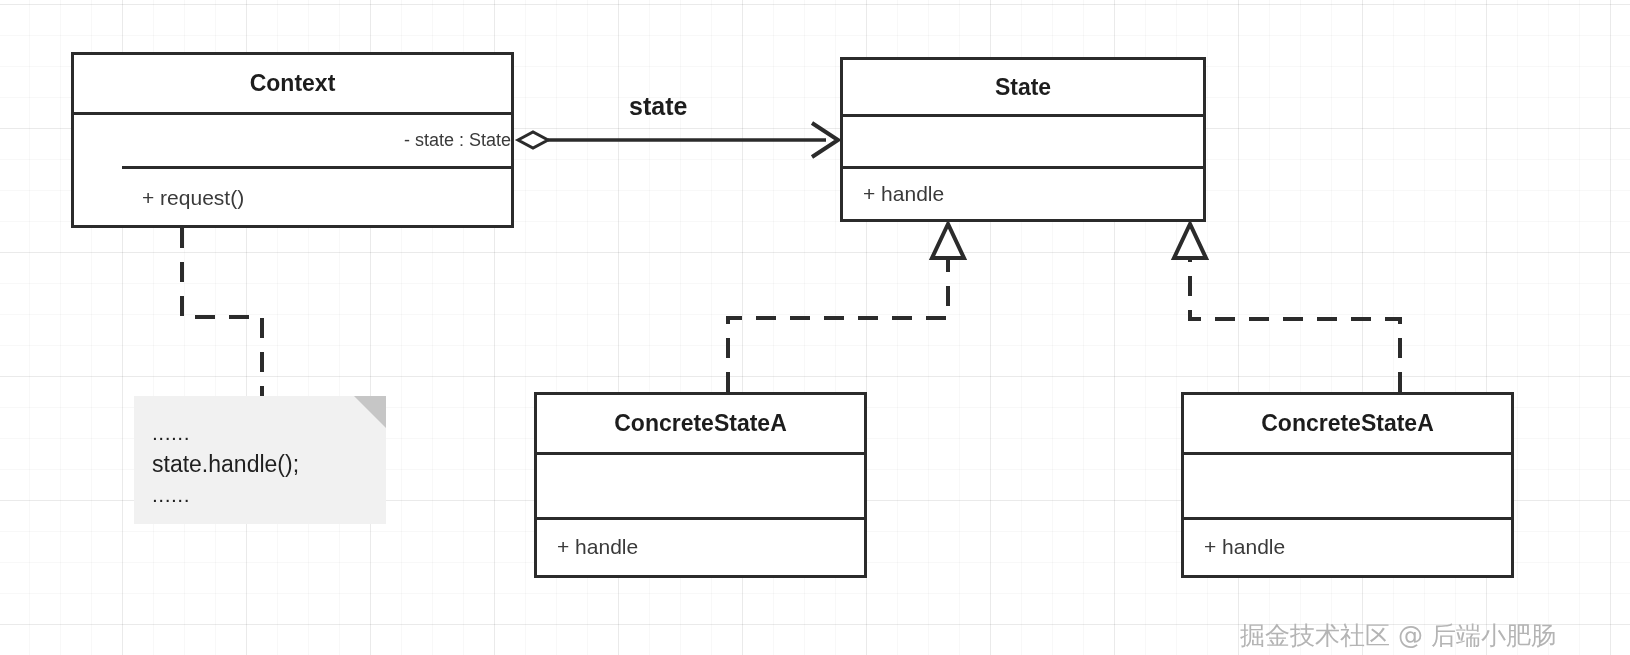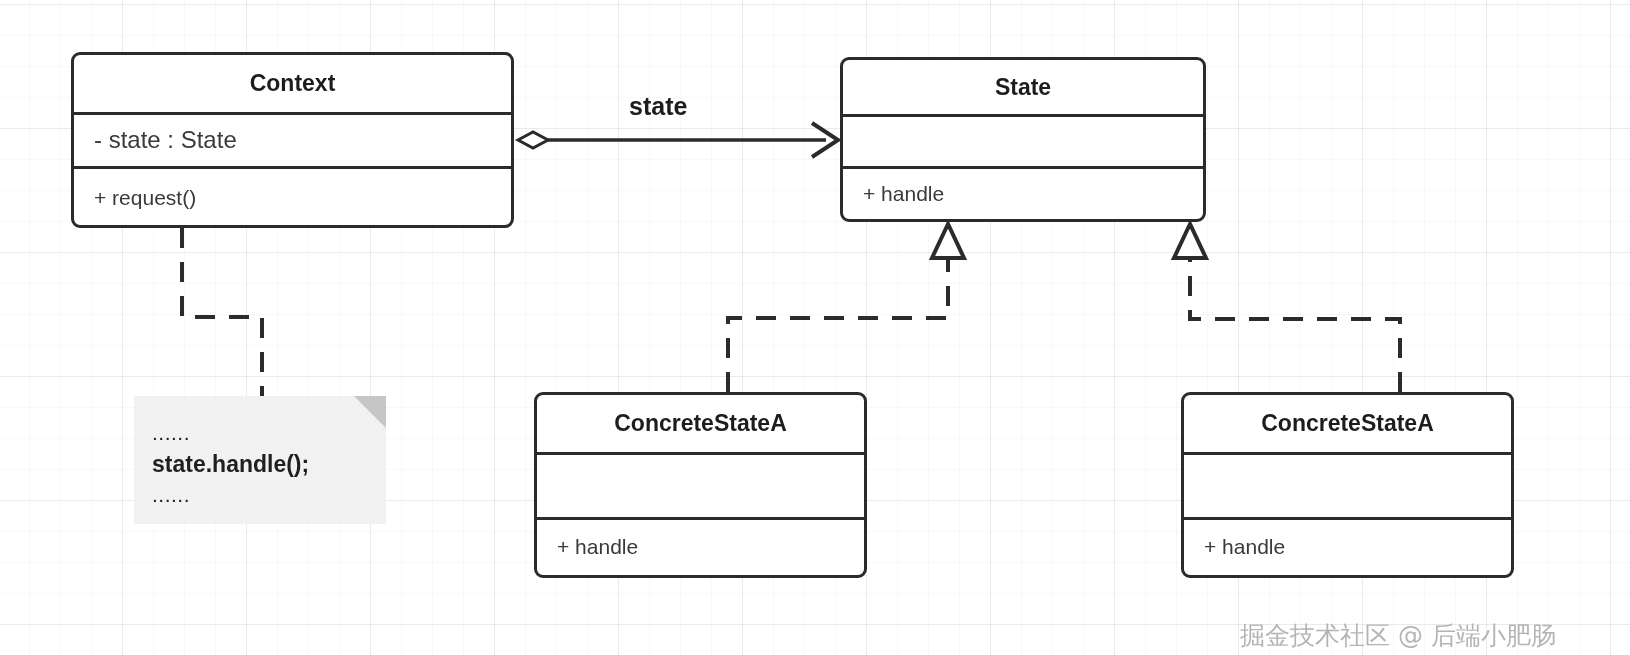--- a/index.html
+++ b/index.html
@@ -29,21 +29,21 @@
     height: 655px;
     pointer-events: none;
   }
 
   
   .uml-class {
     position: absolute;
     box-sizing: border-box;
     background: #ffffff;
     border: 3.5px solid #2b2b2b;
-    border-radius: 9px;
+    border-radius: 0;
     display: flex;
     flex-direction: column;
     overflow: hidden;
   }
   .uml-title {
     font-weight: bold;
     color: #1d1d1d;
     text-align: center;
     display: flex;
     align-items: center;
@@ -60,22 +60,22 @@
     padding-left: 20px;
   }
   .uml-compartment .member {
     line-height: 1.36;
     white-space: nowrap;
   }
 
   
   #class-context { left: 71px; top: 52px; width: 443px; height: 176px; }
   #class-context .uml-title { height: 58px; font-size: 23px; }
-  #class-context .attrs { height: 54px; font-size: 24px; }
-  #class-context .ops   { height: 60px; font-size: 21px; padding-top: 2px; }
+  #class-context .attrs { height: 54px; font-size: 18px; text-align: right; }
+  #class-context .ops   { height: 60px; font-size: 21px; padding-top: 2px; margin-left: 48px; }
 
   
   #class-state { left: 840px; top: 57px; width: 366px; height: 165px; }
   #class-state .uml-title { height: 55px; font-size: 23px; }
   #class-state .attrs { height: 52px; }
   #class-state .ops   { height: 54px; font-size: 21px; }
 
   
   #class-concrete-a { left: 534px; top: 392px; width: 333px; height: 186px; }
   #class-concrete-a .uml-title { height: 58px; font-size: 23px; }
@@ -103,21 +103,21 @@
   #note-fold {
     position: absolute;
     right: 0;
     top: 0;
     width: 0;
     height: 0;
     border-left: 32px solid transparent;
     border-top: 32px solid #c6c6c6;
   }
   .note-line { font-size: 21px; line-height: 1.42; letter-spacing: 0.5px; }
-  .note-line.code { font-weight: bold; font-size: 23px; letter-spacing: 0; }
+  .note-line.code { font-weight: normal; font-size: 23px; letter-spacing: 0; }
 
   
   #label-state-assoc {
     position: absolute;
     left: 629px;
     top: 92px;
     font-size: 25px;
     font-weight: bold;
     color: #1d1d1d;
   }

